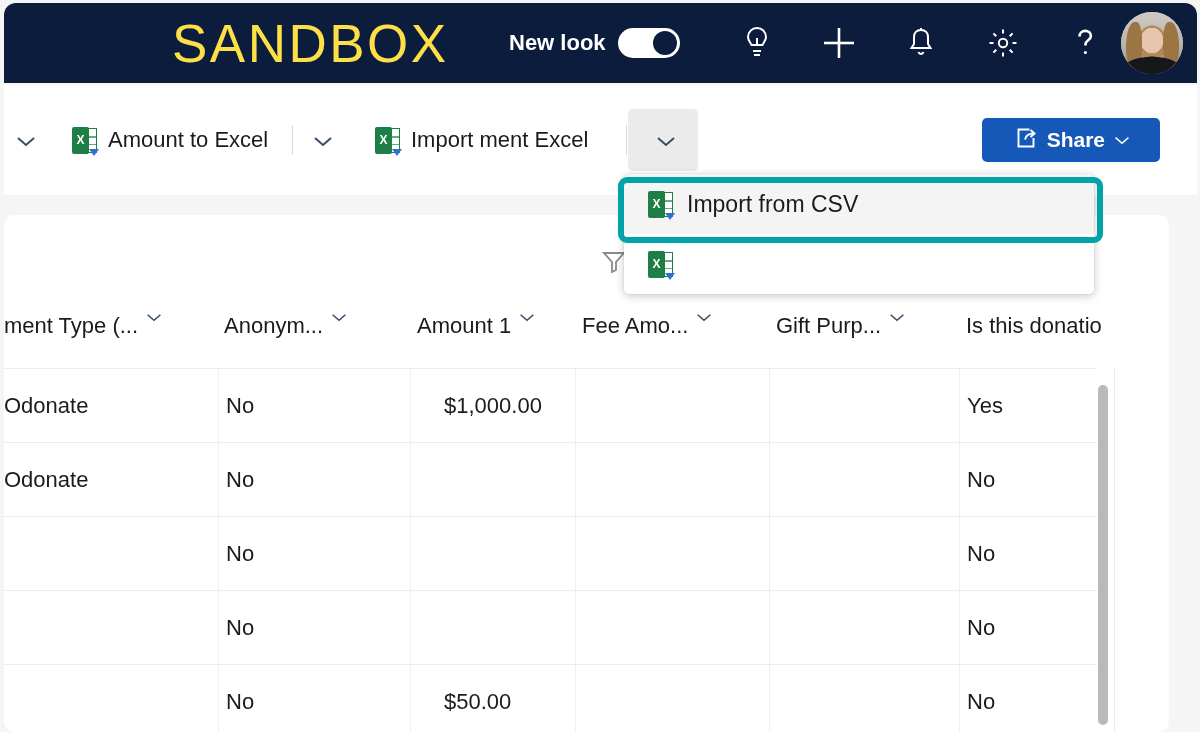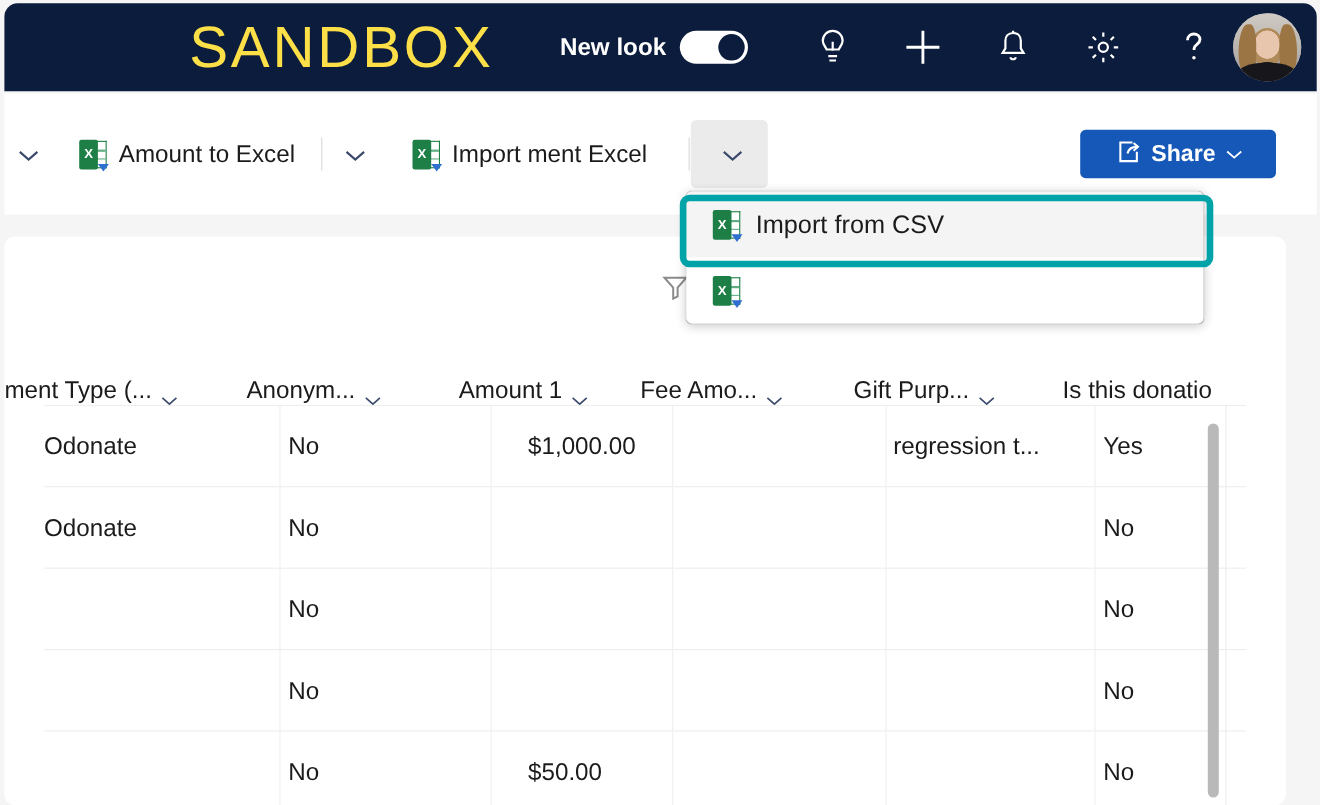--- a/index.html
+++ b/index.html
@@ -224,36 +224,35 @@
   .editcols-icon { width: 26px; height: 24px; }
 
   
   .thead {
     position: absolute;
     left: 0; top: 98px;
     width: 100%; height: 55px;
   }
   .th {
     position: absolute; top: 0; height: 55px;
-    display: flex; align-items: flex-end; gap: 8px;
+    display: flex; align-items: flex-start; gap: 8px;
     white-space: nowrap;
   }
   .th-label {
     font-size: 22px; color: #1b1b1b;
   }
   .rows {
     position: absolute;
     left: 0; top: 153px; right: 0; bottom: 0;
     overflow: hidden;
   }
   .row {
     position: absolute;
     left: 0; width: 1093px; height: 74px;
     border-top: 1px solid #ededed;
-    margin-left: 36px;
   }
   .cell {
     position: absolute; top: 0; height: 74px;
     display: flex; align-items: center;
     font-size: 22px; color: #1b1b1b;
     white-space: nowrap;
   }
   .cell.money { justify-content: flex-start; }
   .vline {
     position: absolute; top: 0; width: 1px; height: 100%;
@@ -493,21 +492,20 @@
       <div class="row" style="top:0px;">
         <span class="vline" style="left:214px;"></span>
         <span class="vline" style="left:406px;"></span>
         <span class="vline" style="left:571px;"></span>
         <span class="vline" style="left:765px;"></span>
         <span class="vline" style="left:955px;"></span>
         <span class="cell" style="left:0px;">Odonate</span>
         <span class="cell" style="left:222px;">No</span>
         <span class="cell money" style="left:440px;">$1,000.00</span>
         <span class="cell" style="left:580px;"></span>
-        <span class="cell" style="left:772px;">regression t...</span>
         <span class="cell" style="left:963px;">Yes</span>
       </div>
 
       <div class="row" style="top:74px;">
         <span class="vline" style="left:214px;"></span>
         <span class="vline" style="left:406px;"></span>
         <span class="vline" style="left:571px;"></span>
         <span class="vline" style="left:765px;"></span>
         <span class="vline" style="left:955px;"></span>
         <span class="cell" style="left:0px;">Odonate</span>

